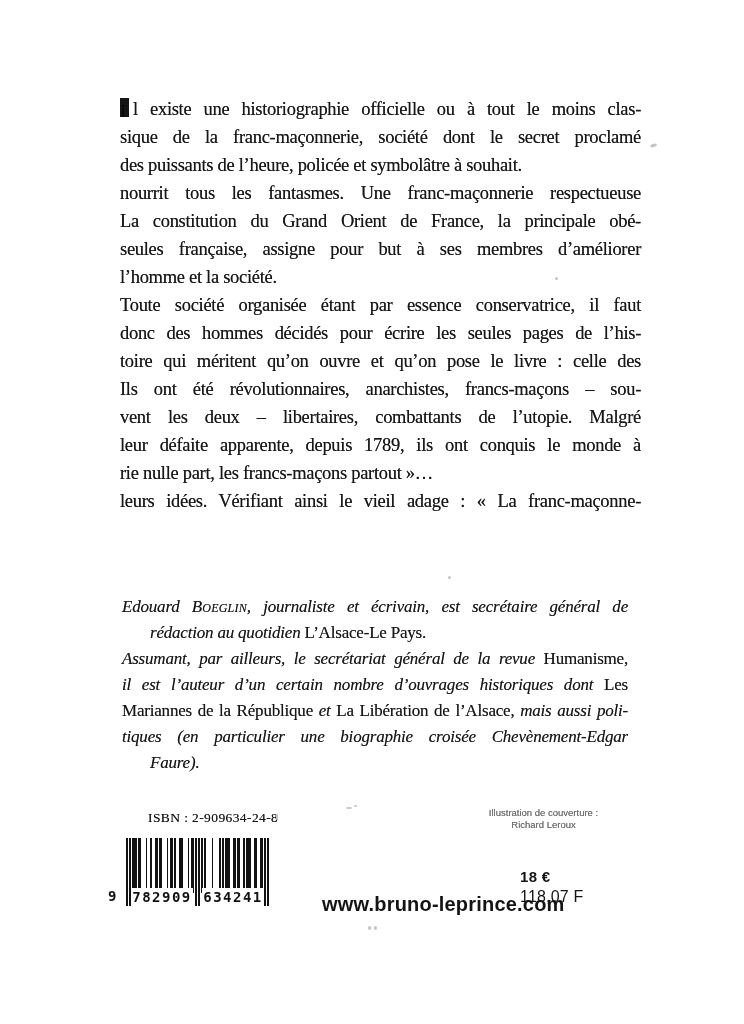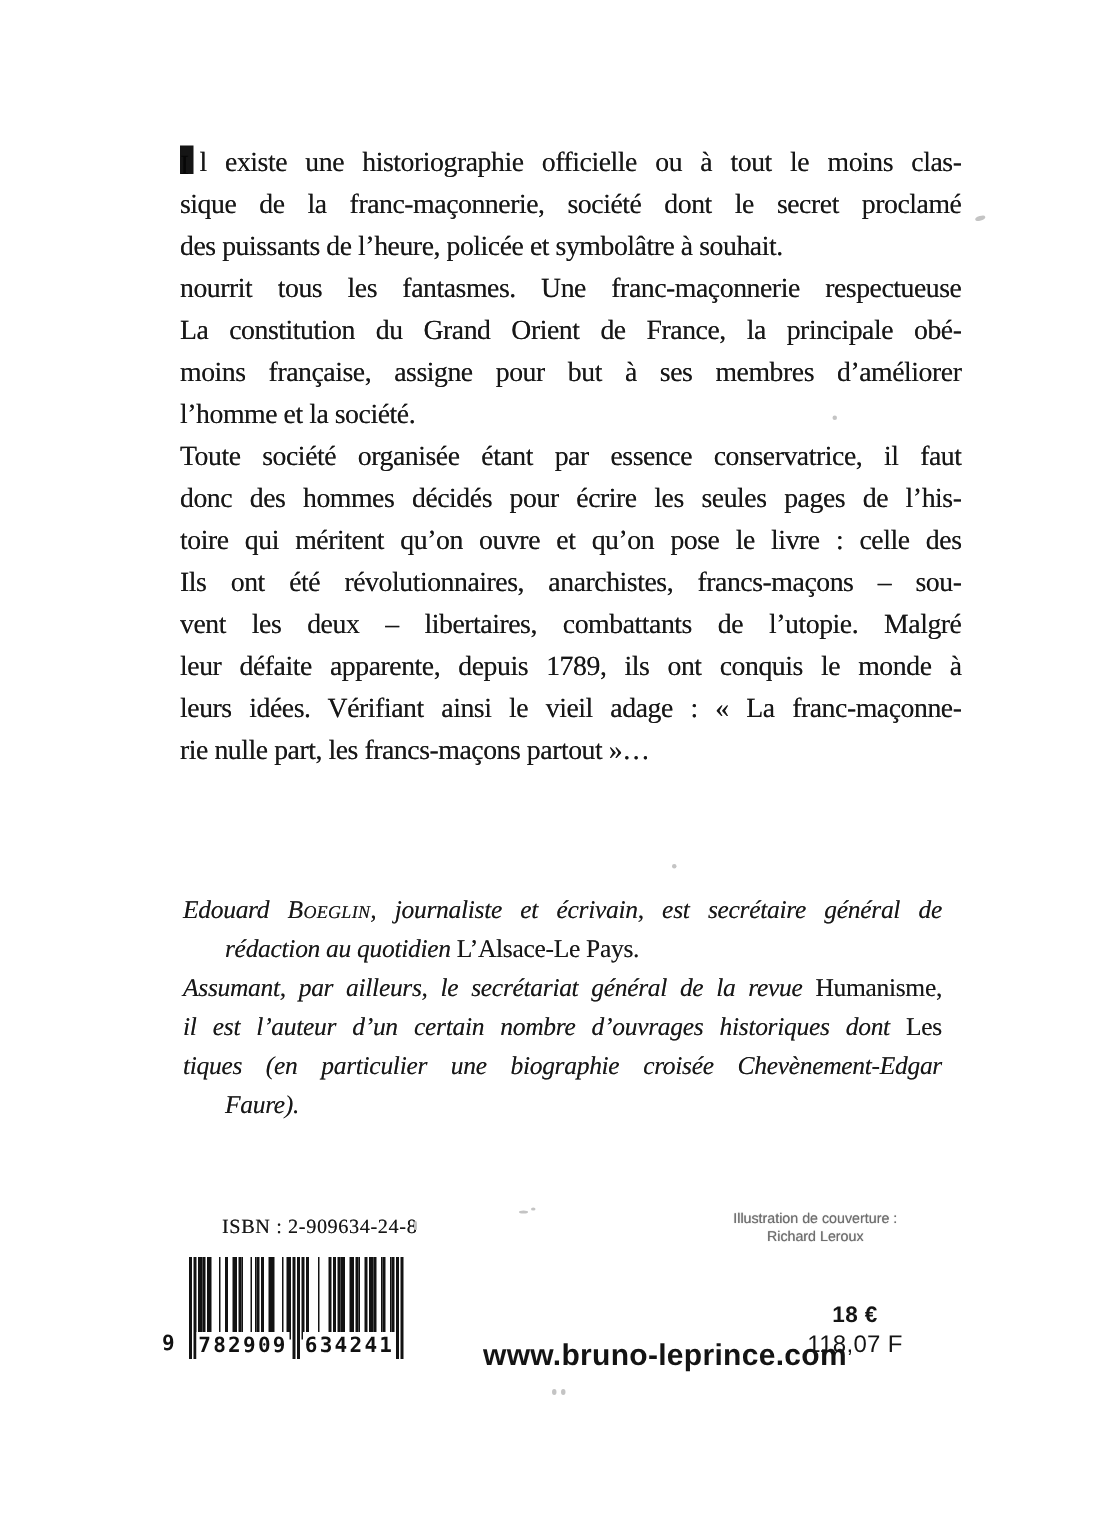--- a/index.html
+++ b/index.html
@@ -45,21 +45,21 @@
   .bc-lead{
     position:absolute;left:-18px;top:50px;z-index:2;
     font-family:"DejaVu Sans Mono",monospace;font-size:14px;font-weight:700;color:#111;
   }
   .credit{
     position:absolute;left:451px;top:807px;width:185px;text-align:center;
     font-family:Liberation Sans, sans-serif;font-size:9.5px;line-height:12px;
     color:#6e6e6e;text-shadow:0 0 0.6px rgba(110,110,110,0.8);
   }
   .prices{
-    position:absolute;left:520px;top:868px;width:100px;text-align:center;
+    position:absolute;left:520px;top:868px;width:100px;text-align:left;
     font-family:"Liberation Sans",sans-serif;color:#141414;
   }
   .price-eur{font-size:15px;font-weight:700;letter-spacing:0.3px;}
   .price-frf{font-size:16px;margin-top:3px;letter-spacing:0.2px;}
   .website{
     position:absolute;left:322px;top:893px;
     font-family:"Liberation Sans",sans-serif;font-size:20px;font-weight:700;
     letter-spacing:0.2px;color:#141414;
   }
   .artifact{position:absolute;background:#c4c4c4;border-radius:50%;}
@@ -68,37 +68,38 @@
 <body>
 
 <div class="page">
 
   <div class="synopsis" id="synopsis">
       <div class="tline"><span class="dropcap">I</span>l existe une historiographie officielle ou à tout le moins clas-</div>
       <div class="tline">sique de la franc-maçonnerie, société dont le secret proclamé</div>
       <div class="tline pl">des puissants de l’heure, policée et symbolâtre à souhait.</div>
       <div class="tline">nourrit tous les fantasmes. Une franc-maçonnerie respectueuse</div>
       <div class="tline">La constitution du Grand Orient de France, la principale obé-</div>
-      <div class="tline">moins française, assigne pour but à ses membres d’améliorer</div>
+      <div class="tline">seules française, assigne pour but à ses membres d’améliorer</div>
       <div class="tline pl">l’homme et la société.</div>
       <div class="tline">Toute société organisée étant par essence conservatrice, il faut</div>
       <div class="tline">donc des hommes décidés pour écrire les seules pages de l’his-</div>
       <div class="tline">toire qui méritent qu’on ouvre et qu’on pose le livre : celle des</div>
       <div class="tline">Ils ont été révolutionnaires, anarchistes, francs-maçons – sou-</div>
       <div class="tline">vent les deux – libertaires, combattants de l’utopie. Malgré</div>
       <div class="tline">leur défaite apparente, depuis 1789, ils ont conquis le monde à</div>
+      <div class="tline pl">rie nulle part, les francs-maçons partout »…</div>
       <div class="tline">leurs idées. Vérifiant ainsi le vieil adage : « La franc-maçonne-</div>
-      <div class="tline pl">rie nulle part, les francs-maçons partout »…</div>
     </div>
 
   <div class="bio" id="bio">
       <div class="bline"><span>Edouard </span><span class="sc">Boeglin</span><span>, journaliste et écrivain, est secrétaire général de</span></div>
       <div class="bline pl"><span>rédaction au quotidien </span><span class="rm">L’Alsace-Le Pays.</span></div>
       <div class="bline"><span>Assumant, par ailleurs, le secrétariat général de la revue </span><span class="rm">Humanisme,</span></div>
       <div class="bline"><span>il est l’auteur d’un certain nombre d’ouvrages historiques dont </span><span class="rm">Les</span></div>
+      <div class="bline"><span class="rm">Mariannes de la République </span><span>et</span><span class="rm"> La Libération de l’Alsace, </span><span>mais aussi poli-</span></div>
       <div class="bline"><span>tiques (en particulier une biographie croisée Chevènement-Edgar</span></div>
       <div class="bline pl"><span>Faure).</span></div>
     </div>
 
   <div class="isbn">ISBN : 2-909634-24-8</div>
 
   <div class="barcode" id="barcode">
     <span class="bc-lead">9</span>
     <span class="bc-digits bc-g1">782909</span>
     <span class="bc-digits bc-g2">634241</span>

